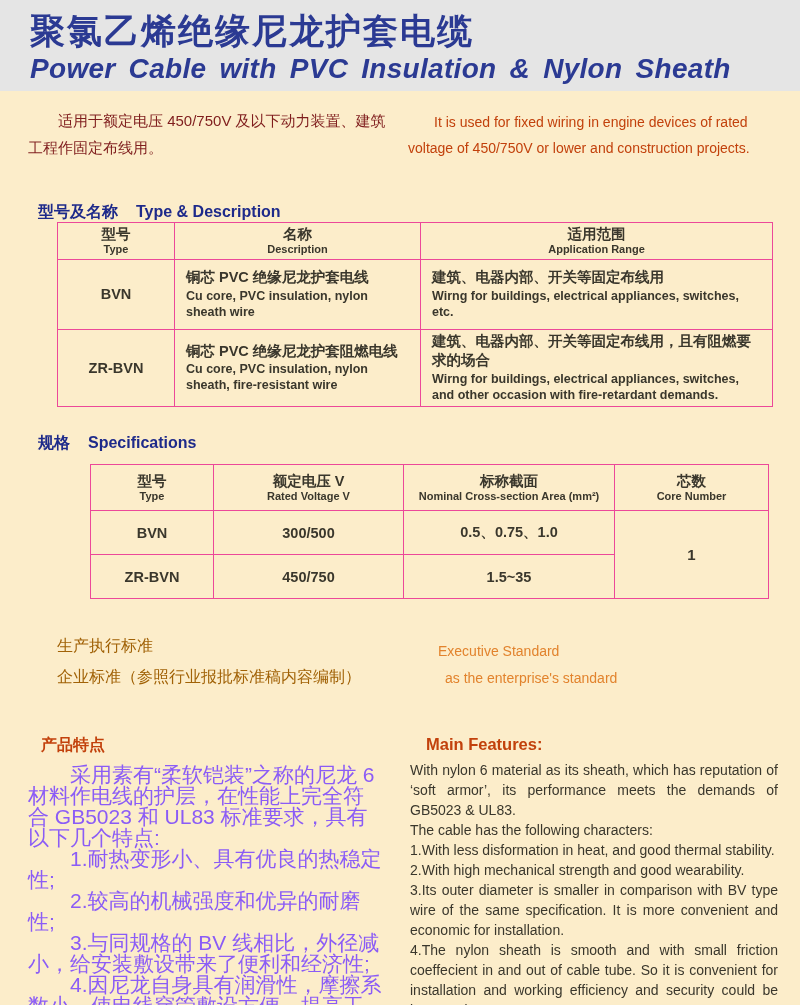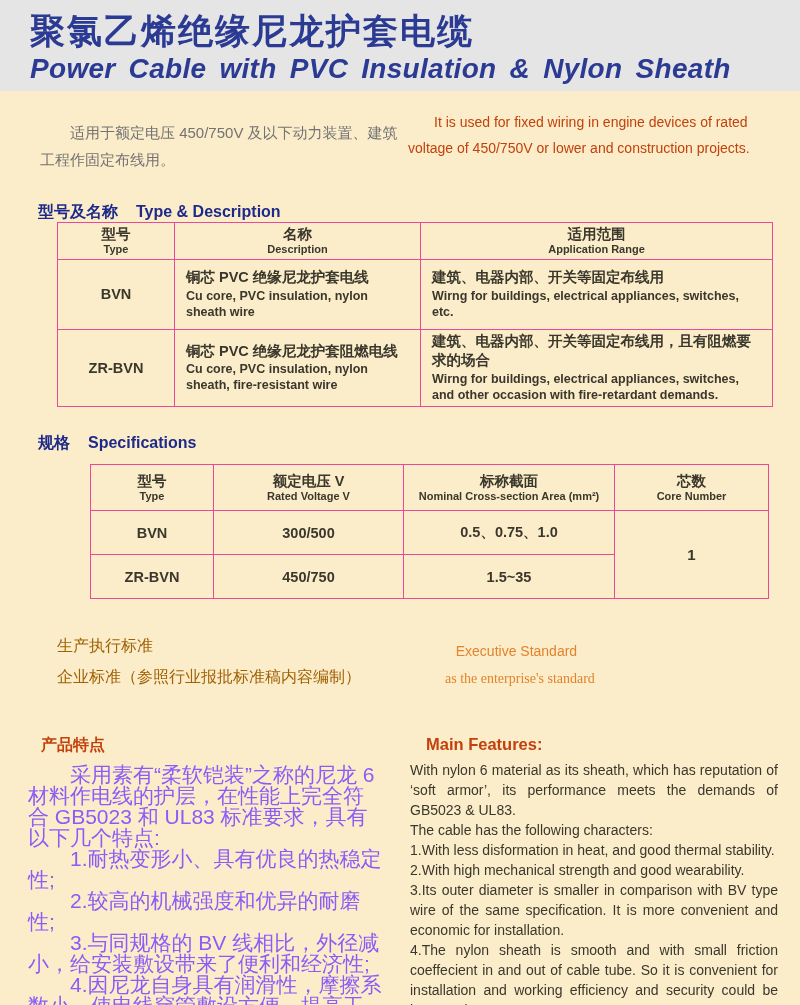--- a/index.html
+++ b/index.html
@@ -43,25 +43,25 @@
     word-spacing: 5px;
     color: #2b3a93;
     white-space: nowrap;
   }
 
   
   .intro-zh {
     position: absolute;
     top: 108px; left: 28px;
     width: 366px;
-    margin: 12px;
+    margin: 0;
     font-size: 15px;
     line-height: 1.78;
     text-indent: 2em;
-    color: #737373;
+    color: #7f1d1d;
   }
   .intro-en {
     position: absolute;
     top: 110px; left: 408px;
     width: 368px;
     margin: 0;
     font-size: 14px;
     line-height: 1.85;
     text-indent: 26px;
     color: #c2410c;
@@ -121,23 +121,22 @@
     font-size: 16px;
     line-height: 1.95;
   }
   .standards-en {
     position: absolute;
     top: 638px; left: 438px;
     margin: 0;
     color: #e2832d;
     font-size: 14px;
     line-height: 1.95;
-    text-align: center;
-  }
-  .standards-en .line2 { padding-left: 7px; font-family: Liberation Serif, serif; }
+  }
+  .standards-en .line2 { padding-left: 7px; }
 
   
   .feat-heading {
     position: absolute;
     top: 722px;
     margin: 13px;
     color: #c2410c;
     font-size: 16px;
     font-weight: bold;
     white-space: nowrap;

